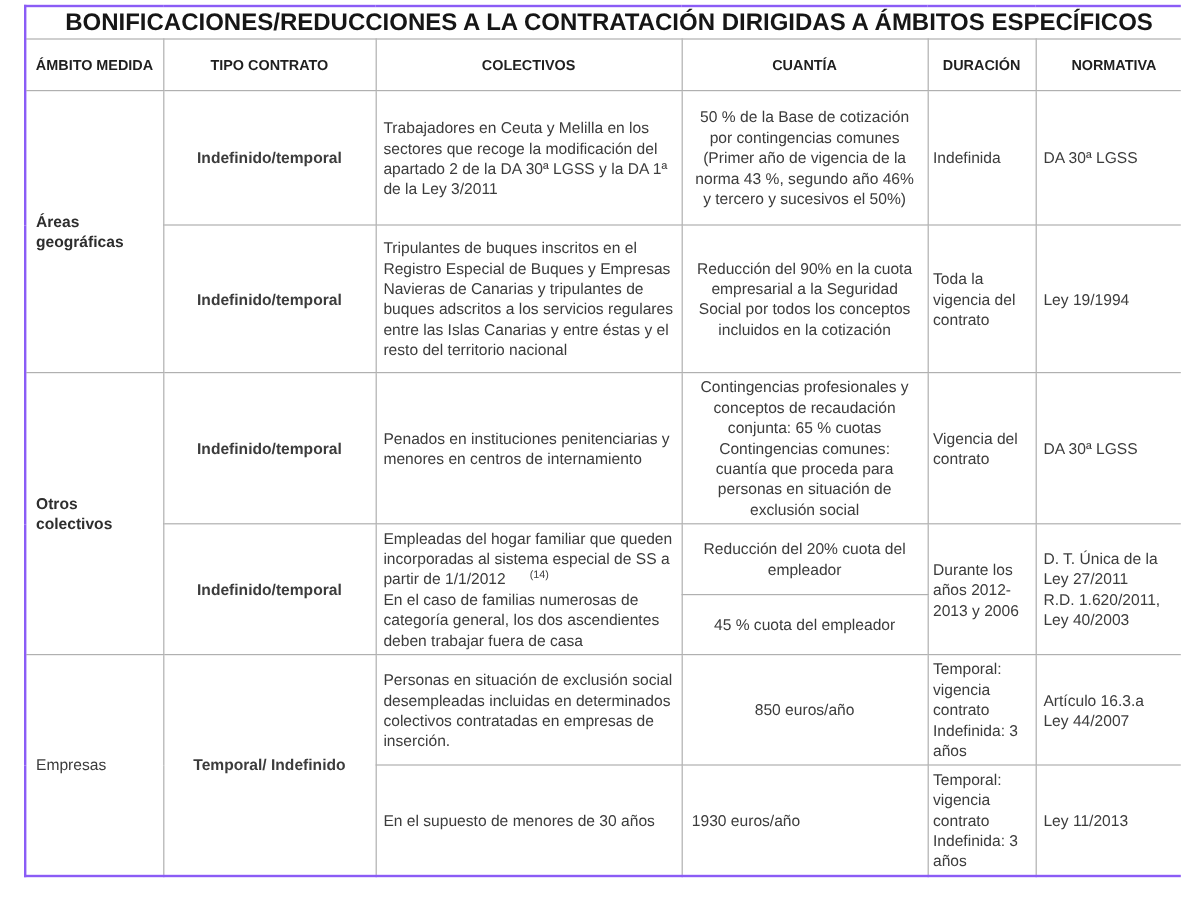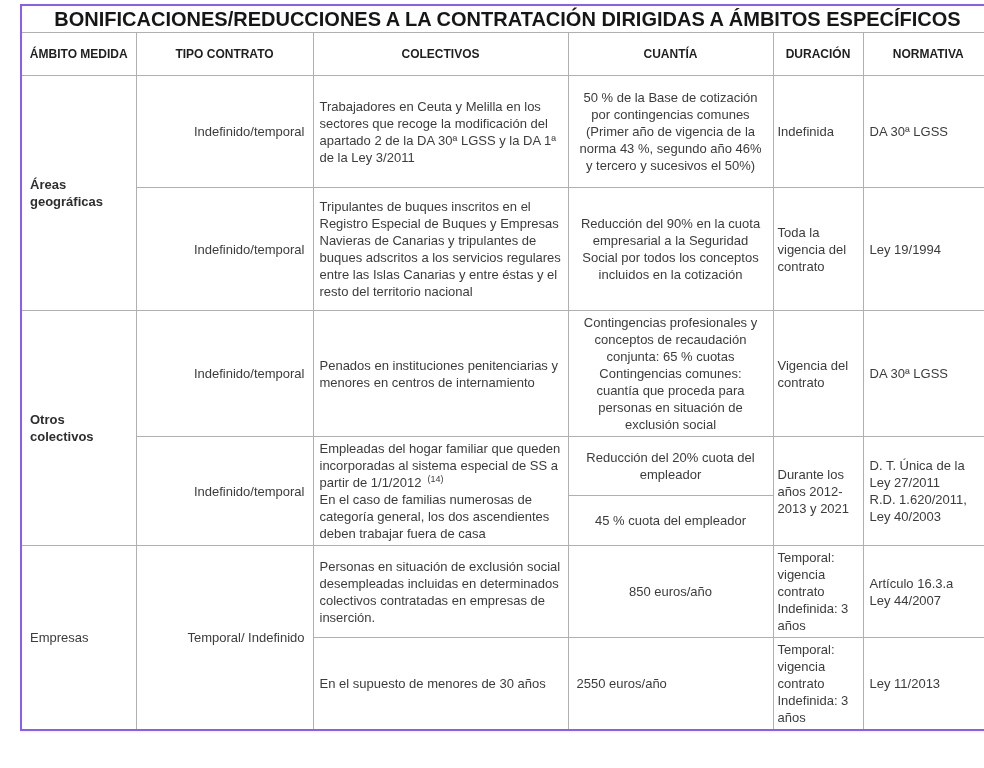--- a/index.html
+++ b/index.html
@@ -50,30 +50,30 @@
     padding: 2px 4px;
     line-height: 15px;
   }
   td.body {
     font-size: 13px;
     line-height: 17px;
     color: #3c3c3c;
   }
   td.c-ambito   { text-align: left;   padding: 2px 8px; margin-left: 24px; }
   td.c-ambito.strong { font-weight: bold; color: #2e2e2e; }
-  td.c-tipo     { text-align: right;   padding: 2px 8px; }
+  td.c-tipo     { text-align: center;   padding: 2px 8px; font-weight: bold; }
   td.c-colect   { text-align: left;   padding: 3px 6px; }
   td.c-cuantia  { text-align: center; padding: 3px 8px; }
   td.c-duracion { text-align: left; padding: 3px 4px; }
   td.c-norma    { text-align: left; padding: 3px 6px; }
   td.left       { text-align: left; }
   sup.fn {
     font-size: 9px;
     line-height: 0;
-    margin-left: 6px;
+    margin-left: 20px;
   }
 </style>
 </head>
 <body>
 
 <div class="page">
   <table class="main">
     <colgroup>
       <col style="width:115px">
       <col style="width:177px">
@@ -121,21 +121,21 @@
       <td class="body c-cuantia">Contingencias profesionales y conceptos de recaudación conjunta: 65 % cuotas
 Contingencias comunes: cuantía que proceda para personas en situación de exclusión social</td>
       <td class="body c-duracion">Vigencia del contrato</td>
       <td class="body c-norma">DA 30ª LGSS</td>
     </tr>
 
     <tr style="height:58px">
       <td class="body c-tipo" rowspan="2">Indefinido/temporal</td>
       <td class="body c-colect" rowspan="2"><span>Empleadas del hogar familiar que queden incorporadas al sistema especial de SS a partir de 1/1/2012</span><sup class="fn">(14)</sup><br><span>En el caso de familias numerosas de categoría general, los dos ascendientes deben trabajar fuera de casa</span></td>
       <td class="body c-cuantia">Reducción del 20% cuota del empleador</td>
-      <td class="body c-duracion" rowspan="2">Durante los años 2012-2013 y 2021</td>
+      <td class="body c-duracion" rowspan="2">Durante los años 2012-2013 y 2006</td>
       <td class="body c-norma" rowspan="2">D. T. Única de la
 Ley 27/2011
 R.D. 1.620/2011,
 Ley 40/2003</td>
     </tr>
 
     <tr style="height:50px">
       <td class="body c-cuantia">45 % cuota del empleador</td>
     </tr>
 
@@ -144,19 +144,19 @@
       <td class="body c-tipo" rowspan="2">Temporal/ Indefinido</td>
       <td class="body c-colect">Personas en situación de exclusión social desempleadas incluidas en determinados colectivos contratadas en empresas de inserción.</td>
       <td class="body c-cuantia">850 euros/año</td>
       <td class="body c-duracion">Temporal: vigencia contrato Indefinida: 3 años</td>
       <td class="body c-norma">Artículo 16.3.a
 Ley 44/2007</td>
     </tr>
 
     <tr style="height:90px">
       <td class="body c-colect">En el supuesto de menores de 30 años</td>
-      <td class="body c-cuantia left">2550 euros/año</td>
+      <td class="body c-cuantia left">1930 euros/año</td>
       <td class="body c-duracion left">Temporal: vigencia contrato Indefinida: 3 años</td>
       <td class="body c-norma left">Ley 11/2013</td>
     </tr>
   </tbody>
     </table>
 </div>
 
 </body></html>

